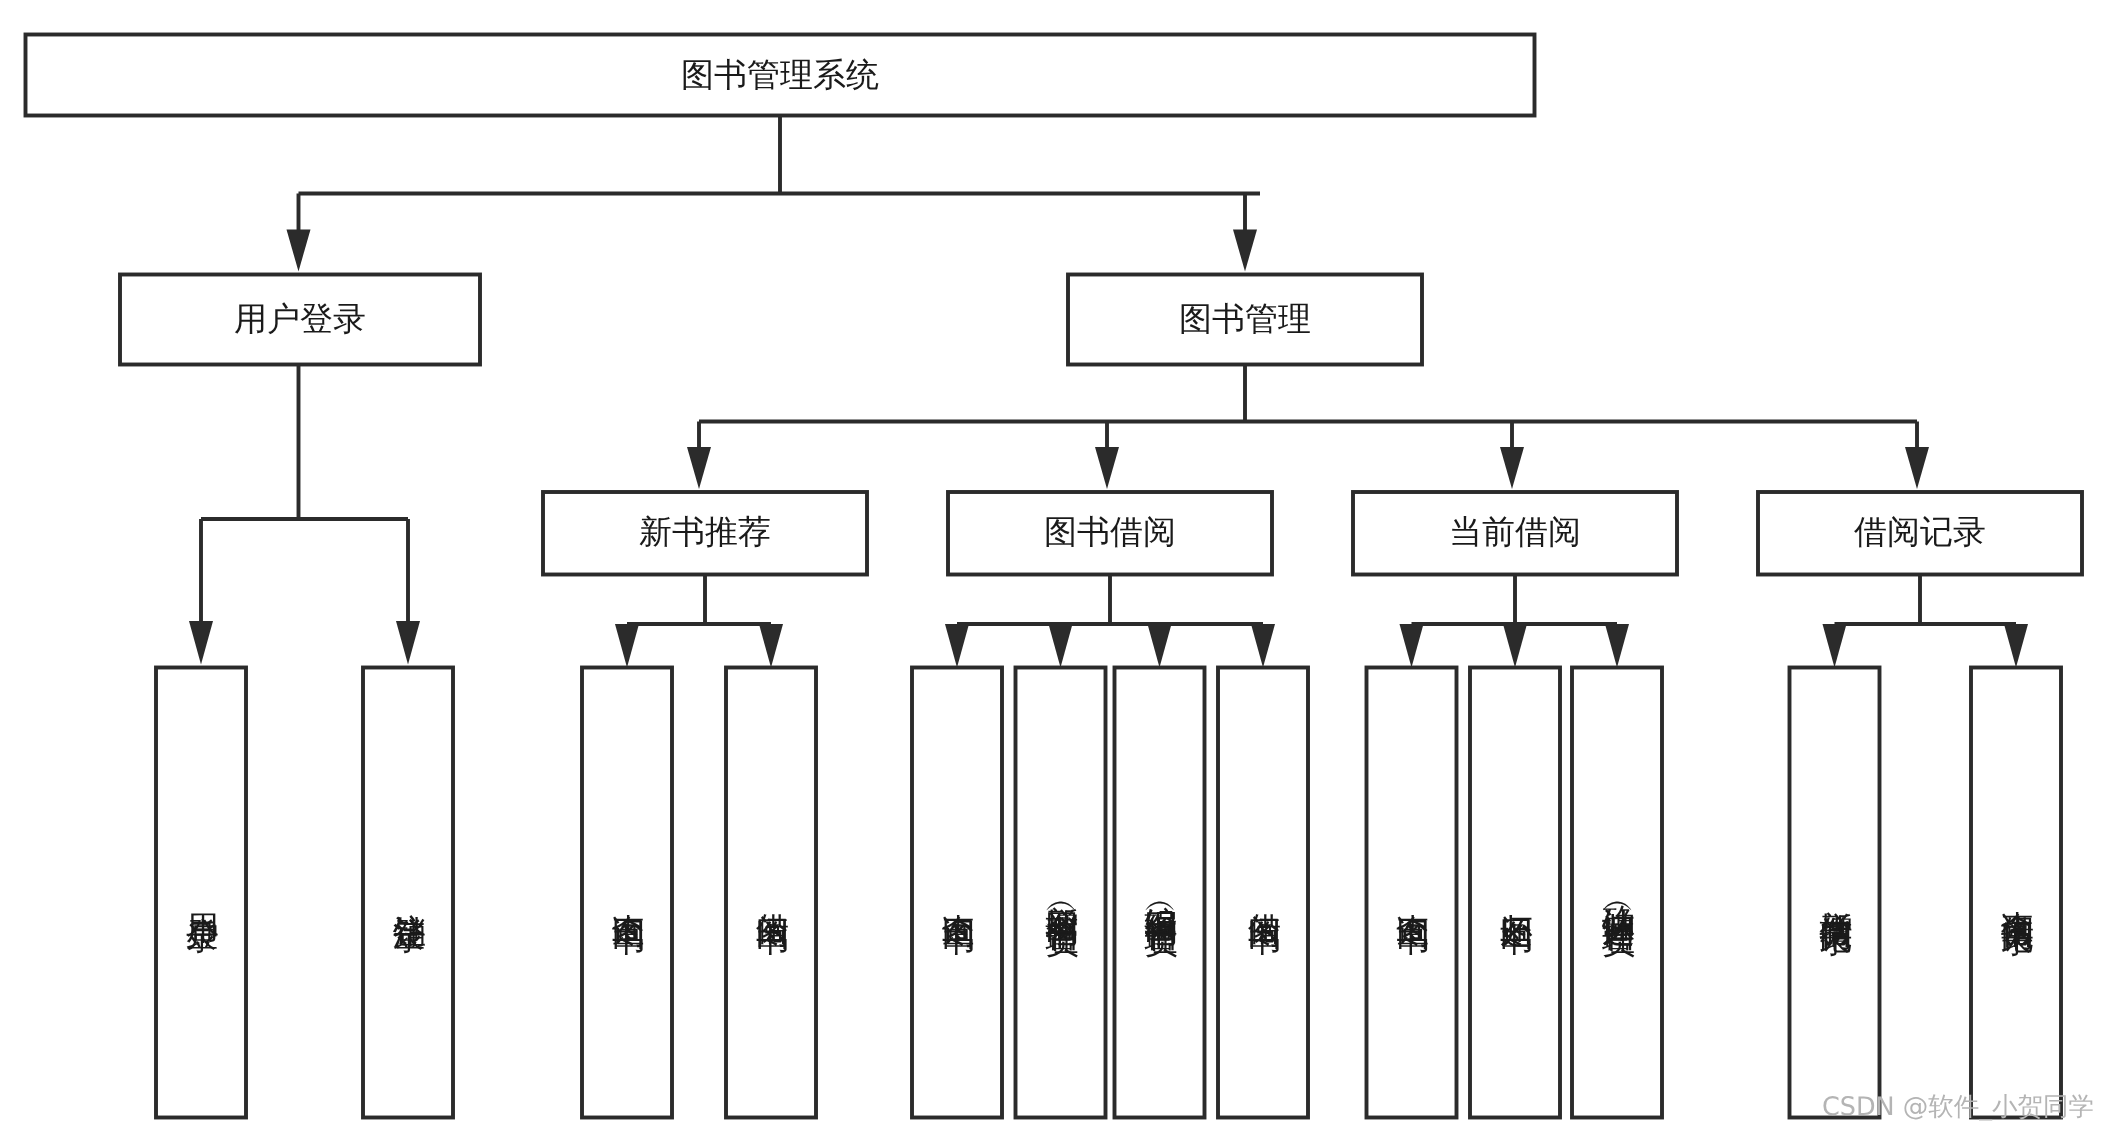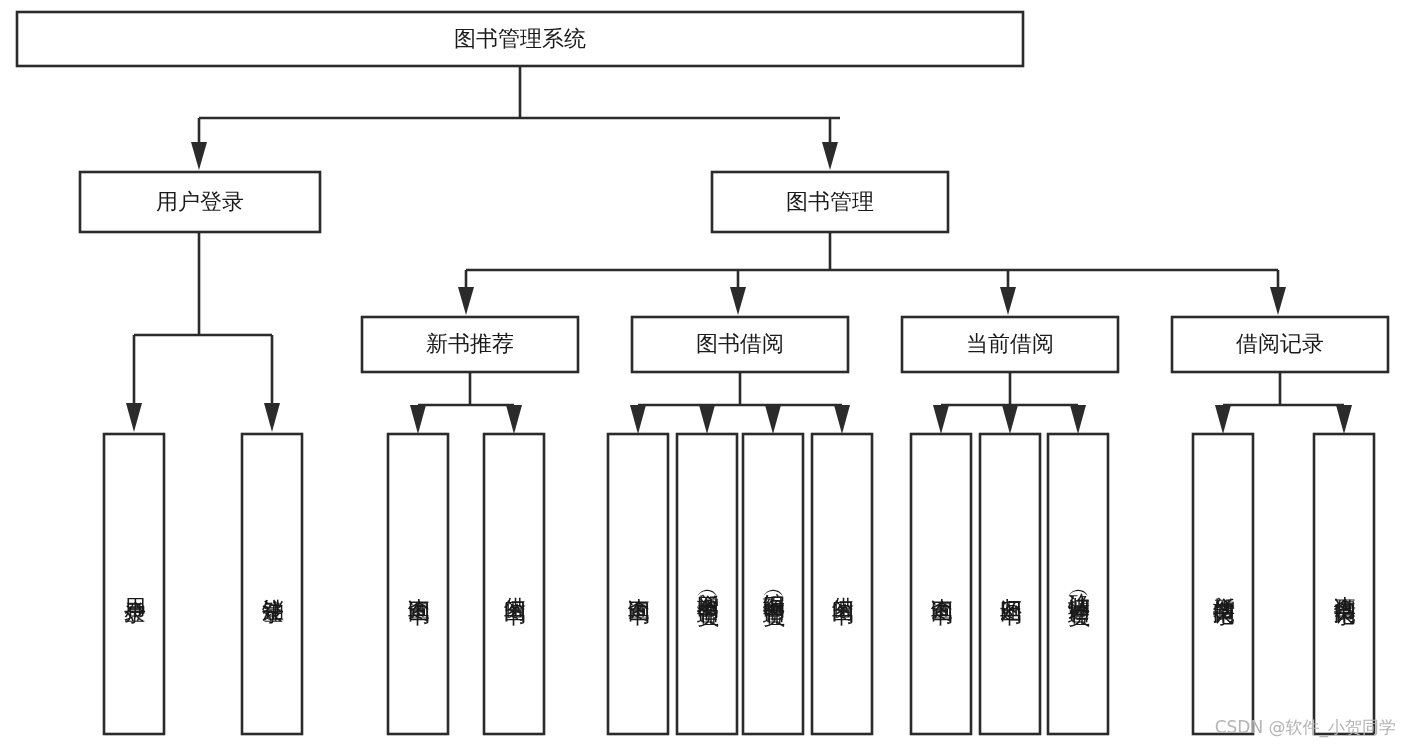--- a/index.html
+++ b/index.html
@@ -10,21 +10,21 @@
   body {
     width: 1405px;
     height: 747px;
     font-family: "DejaVu Sans", "Liberation Sans", sans-serif;
     position: relative;
     overflow: hidden;
   }
   #diagram-root {
     position: absolute;
     left: 0;
-    top: 0;
+    top: 11px;
     width: 1405px;
     height: 692px;
     text-align: right;
   }
   svg.diagram {
     display: block;
     width: 1405px;
     height: 747px;
   }
   .node-box {

